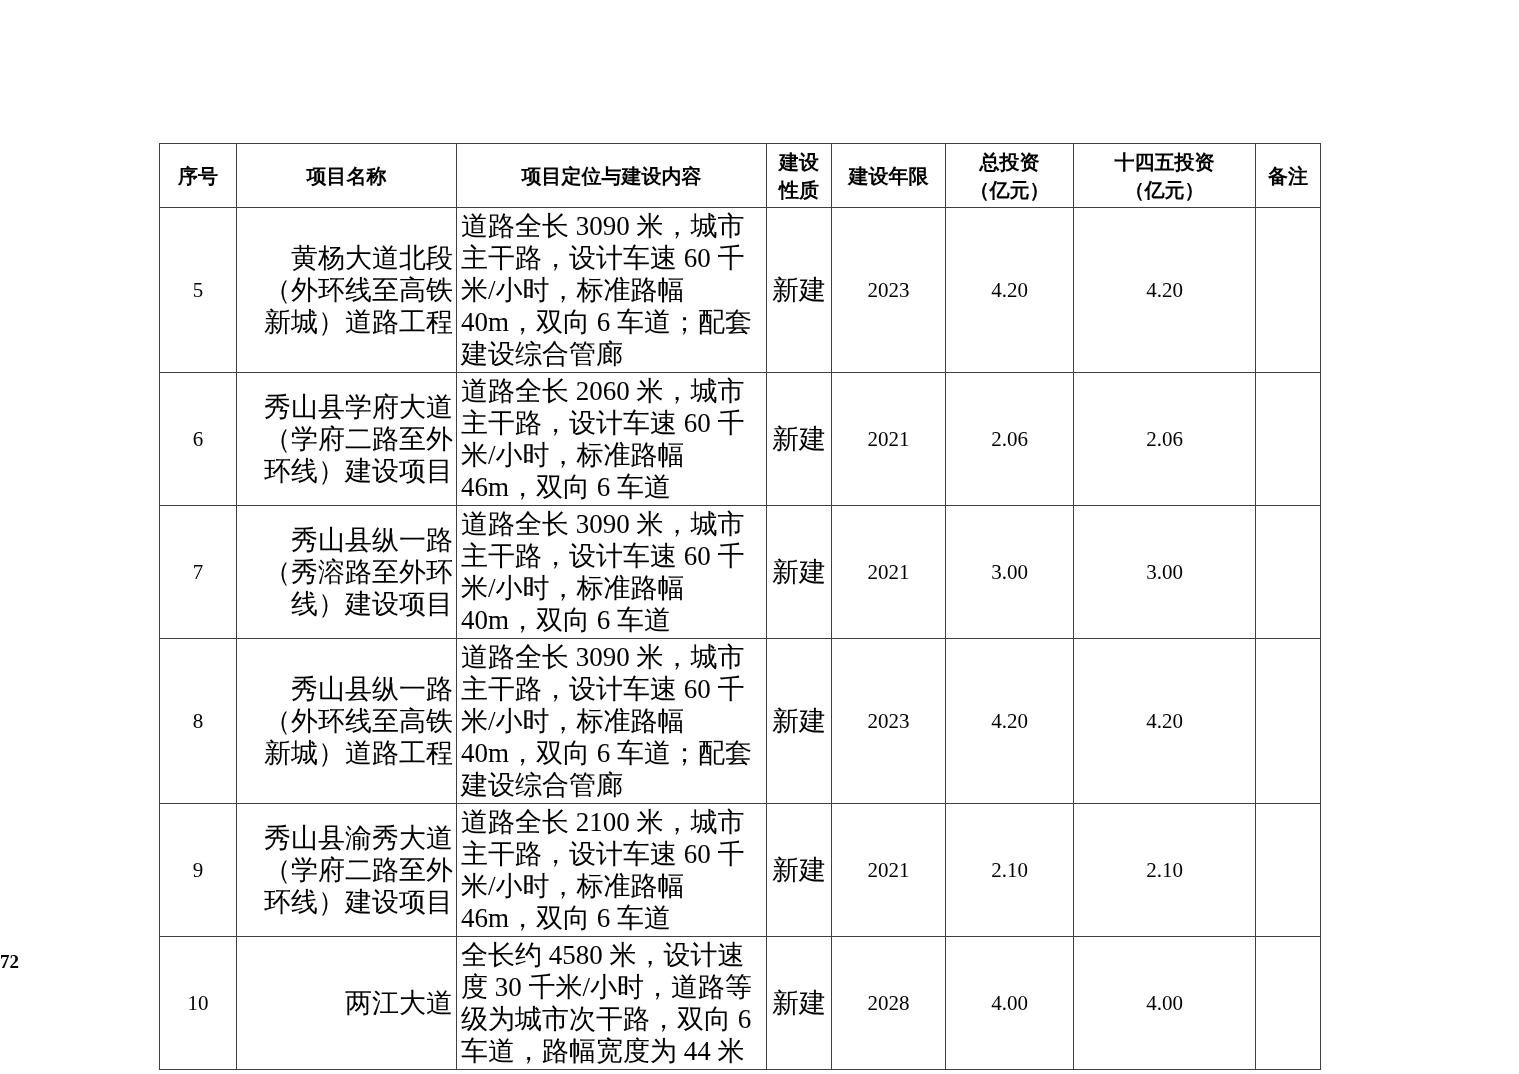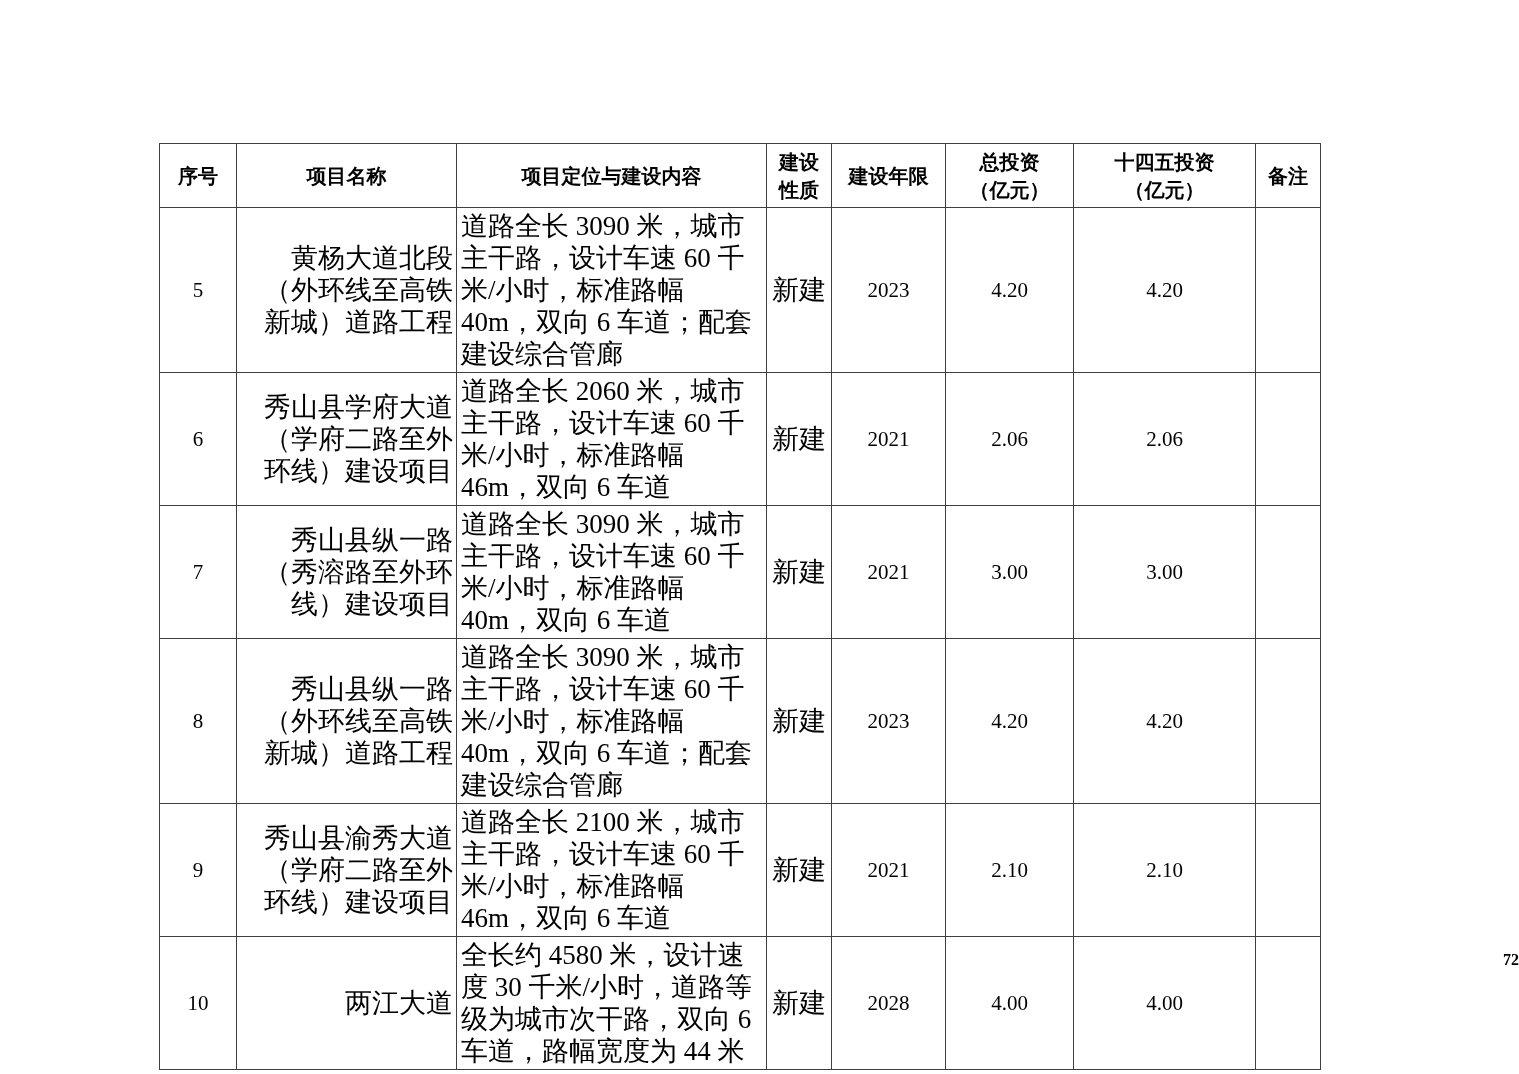--- a/index.html
+++ b/index.html
@@ -63,24 +63,24 @@
   tbody tr:nth-child(3) { height: 95px; }
   tbody tr:nth-child(4) { height: 128px; }
   tbody tr:nth-child(5) { height: 95px; }
   tbody tr:nth-child(6) { height: 131px; }
 
   .page-number {
     position: absolute;
     top: 951px;
     left: 0;
     width: 100%;
-    text-align: right;
+    text-align: left;
     font-family: "Liberation Serif", "DejaVu Serif", serif;
     font-weight: bold;
-    font-size: 16px;
+    font-size: 19px;
   }
 </style>
 </head>
 <body>
 
 <div class="page">
   <table class="projects">
     <thead>
       <tr>
           <th class="col-index">序号</th>

